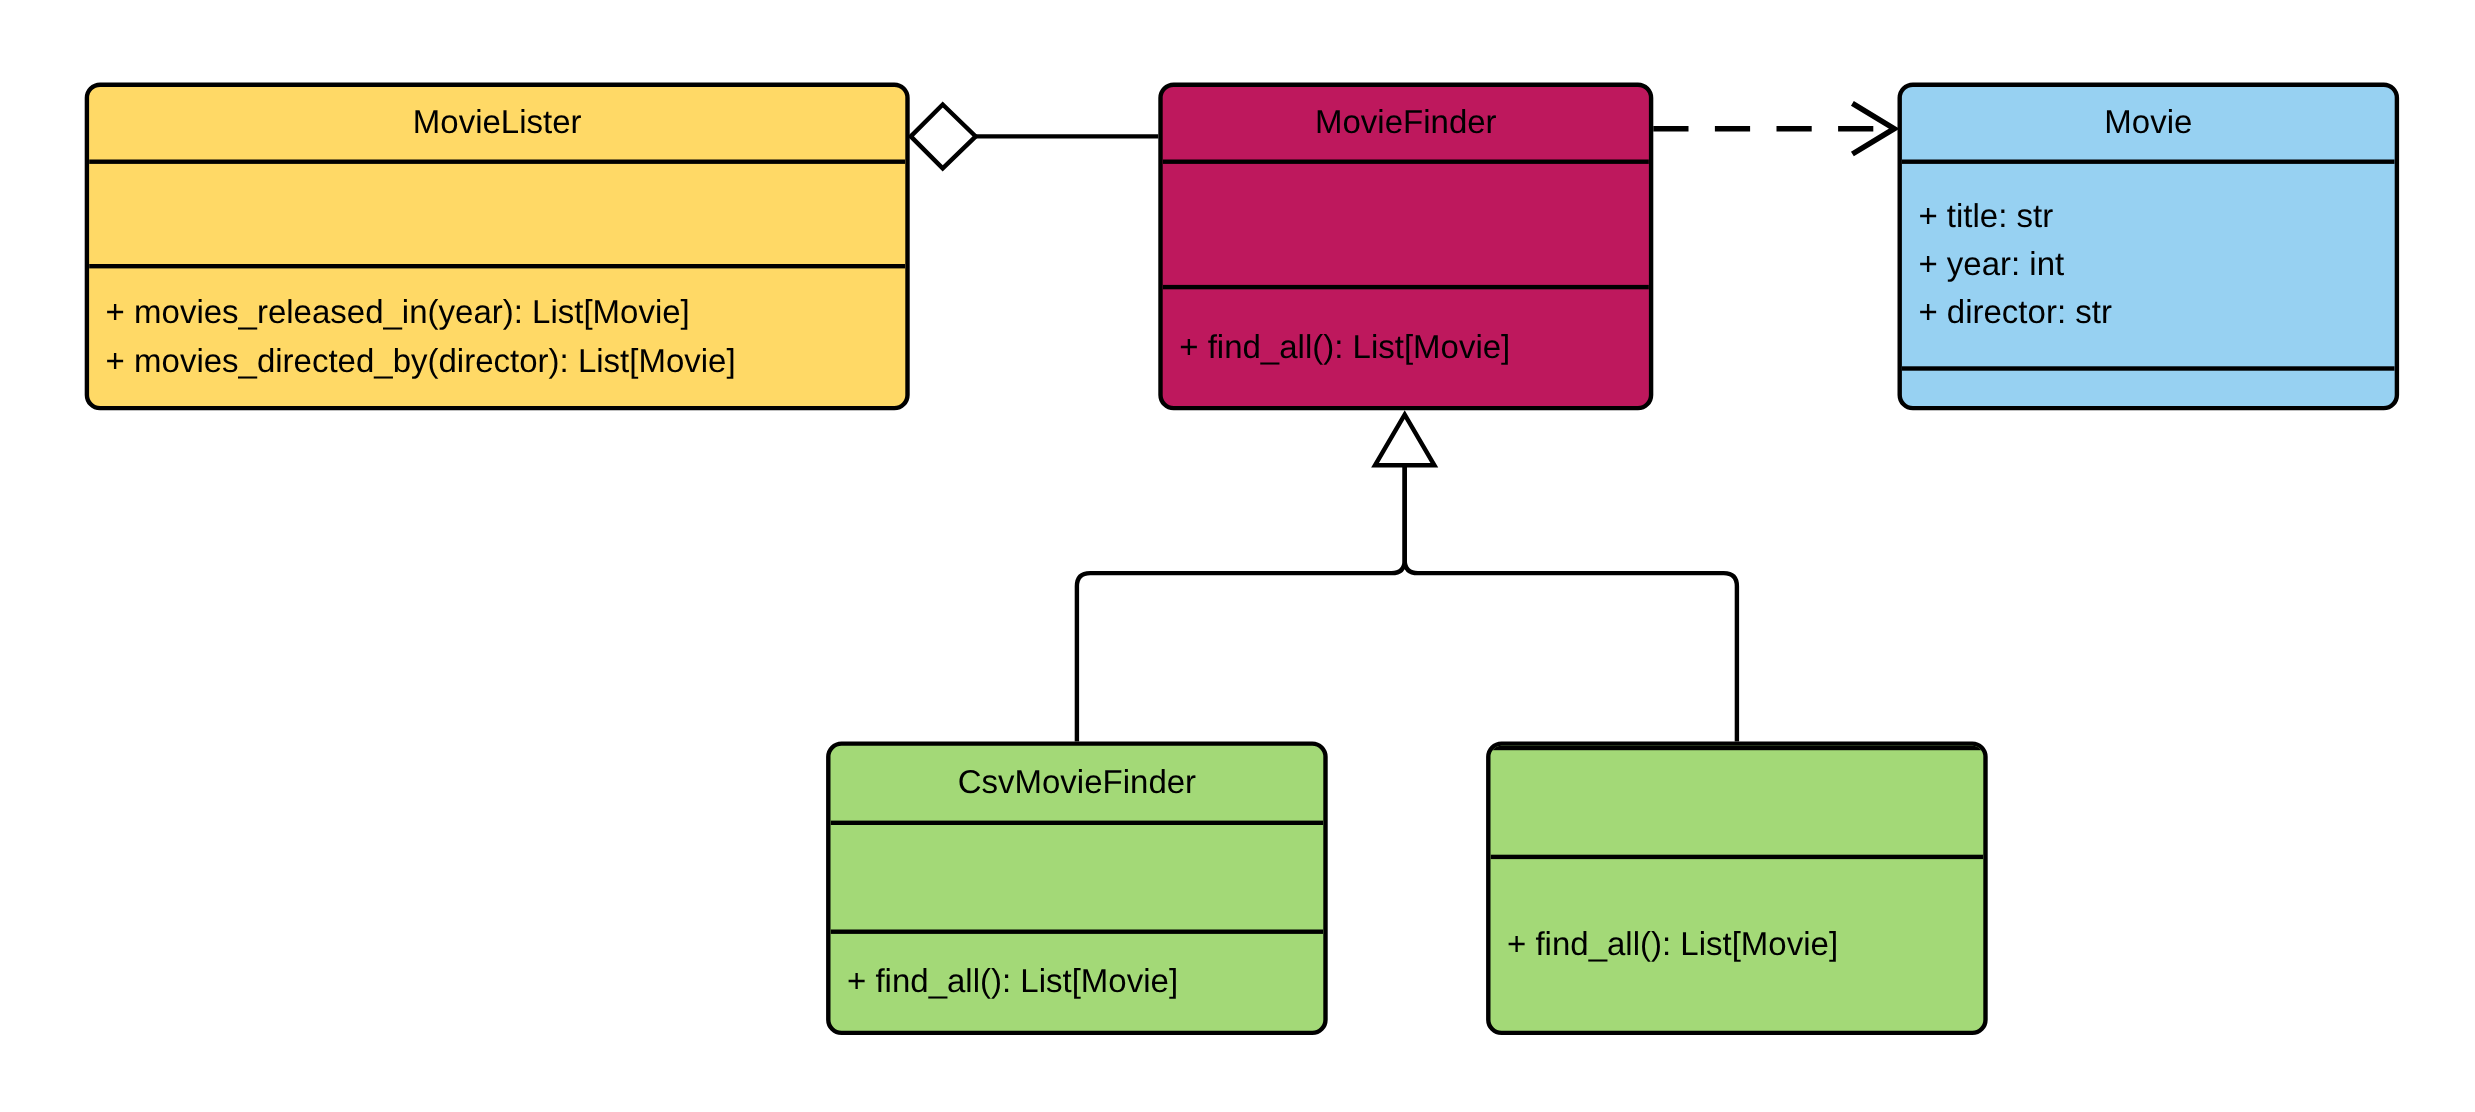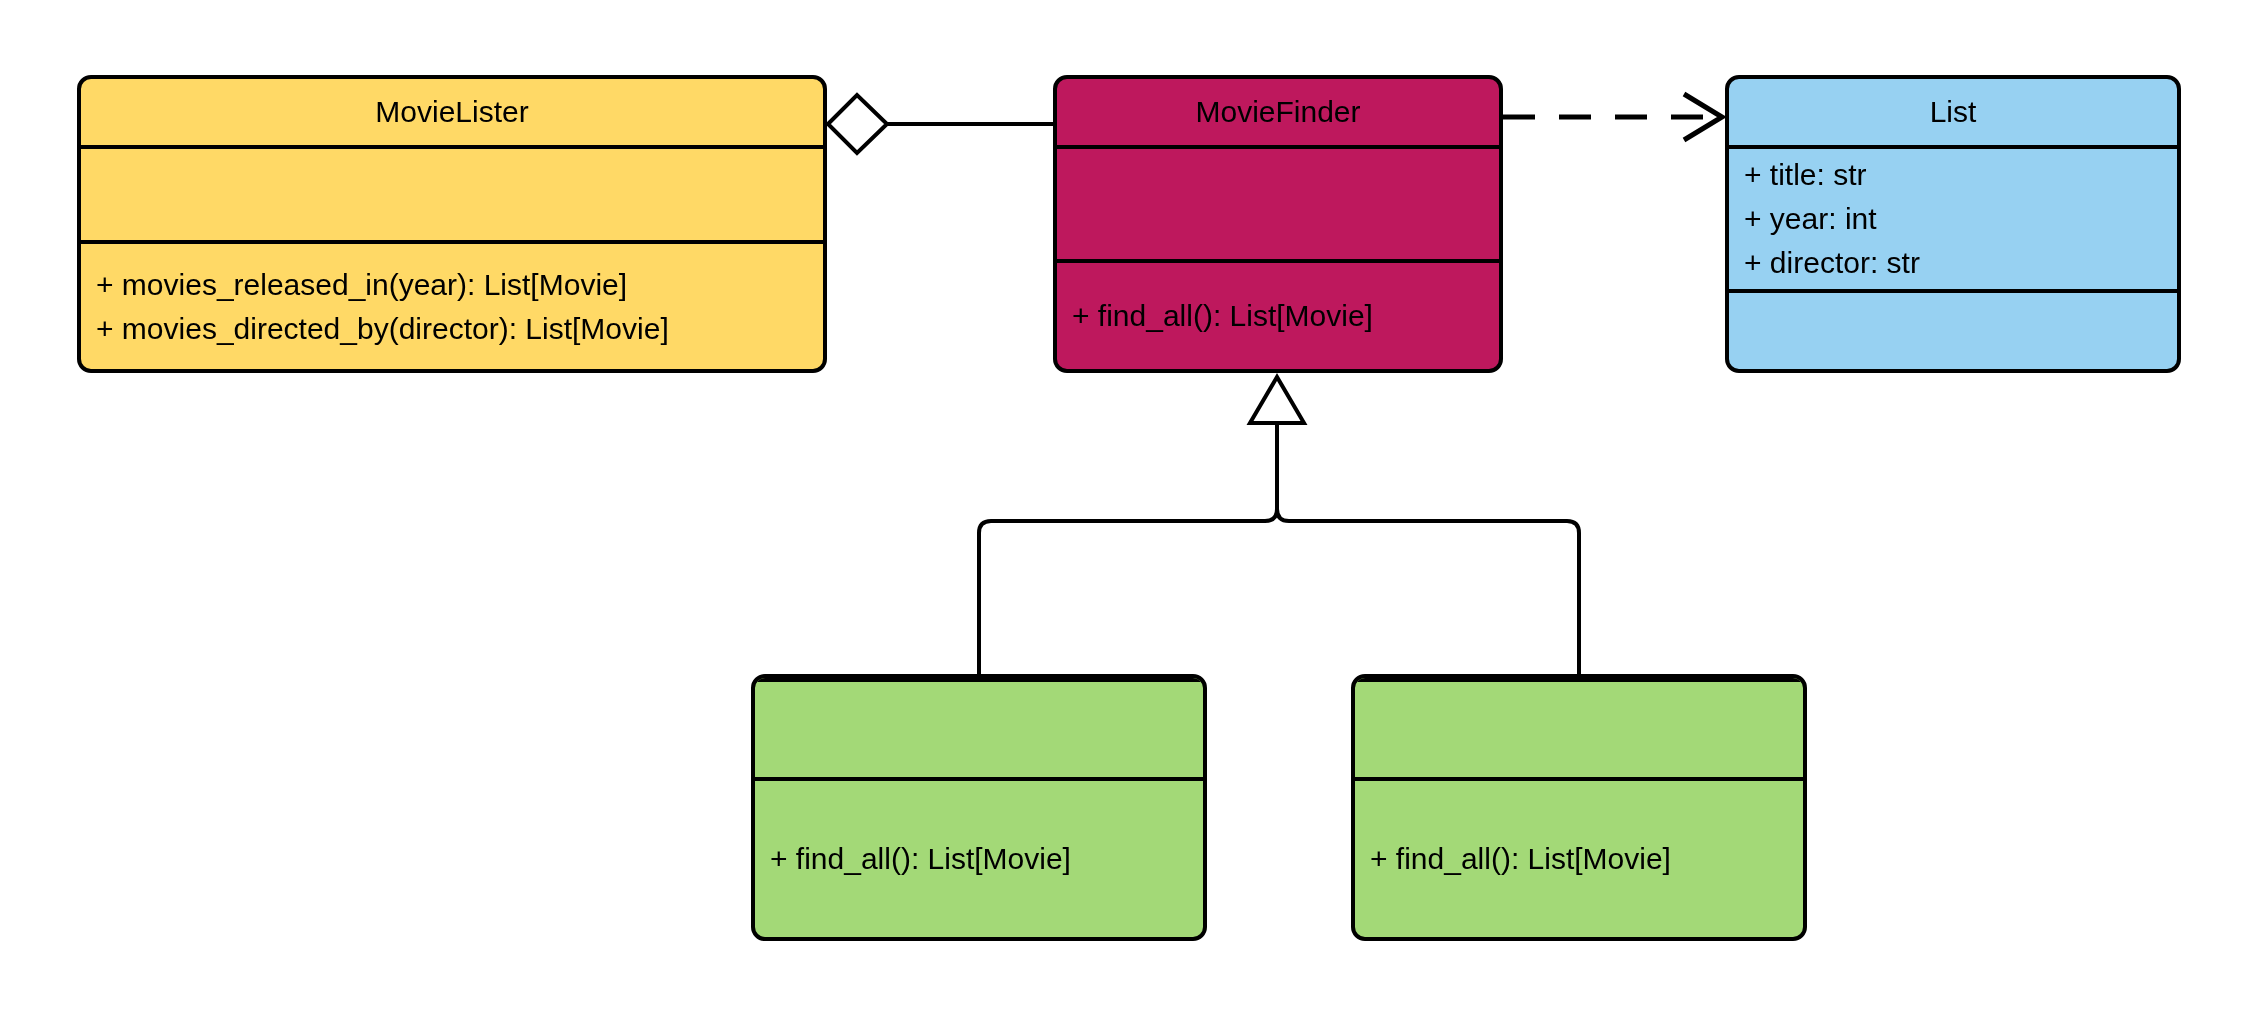--- a/index.html
+++ b/index.html
@@ -85,31 +85,34 @@
       <span class="line">MovieFinder</span>
     </div>
     <div class="compartment text-comp divided" style="height:114px;"></div>
     <div class="compartment text-comp divided methods-comp">
       <div class="line">+ find_all(): List[Movie]</div>
     </div>
   </div>
 
   <div class="uml-class" style="left: 1725px; top: 75px; width: 456px; height: 298px; background: rgb(151, 209, 242);">
     <div class="compartment title-comp" style="height:66px;">
-      <span class="line">List</span>
+      <span class="line">Movie</span>
     </div>
-    <div class="compartment text-comp divided" style="height:144px;">
+    <div class="compartment text-comp divided" style="height:188px;">
       <div class="line">+ title: str</div>
       <div class="line">+ year: int</div>
       <div class="line">+ director: str</div>
     </div>
     <div class="compartment text-comp divided methods-comp"></div>
   </div>
 
   <div class="uml-class" style="left: 751px; top: 674px; width: 456px; height: 267px; background: rgb(163, 217, 119);">
+    <div class="compartment title-comp" style="height:68px;">
+      <span class="line">CsvMovieFinder</span>
+    </div>
     <div class="compartment text-comp divided" style="height:99px;"></div>
     <div class="compartment text-comp divided methods-comp">
       <div class="line">+ find_all(): List[Movie]</div>
     </div>
   </div>
 
   <div class="uml-class" style="left: 1351px; top: 674px; width: 456px; height: 267px; background: rgb(163, 217, 119);">
     <div class="compartment text-comp divided" style="height:99px;"></div>
     <div class="compartment text-comp divided methods-comp">
       <div class="line">+ find_all(): List[Movie]</div>

